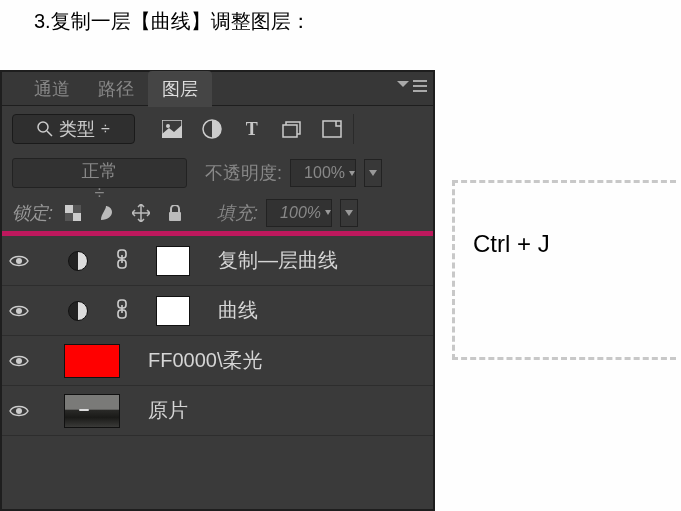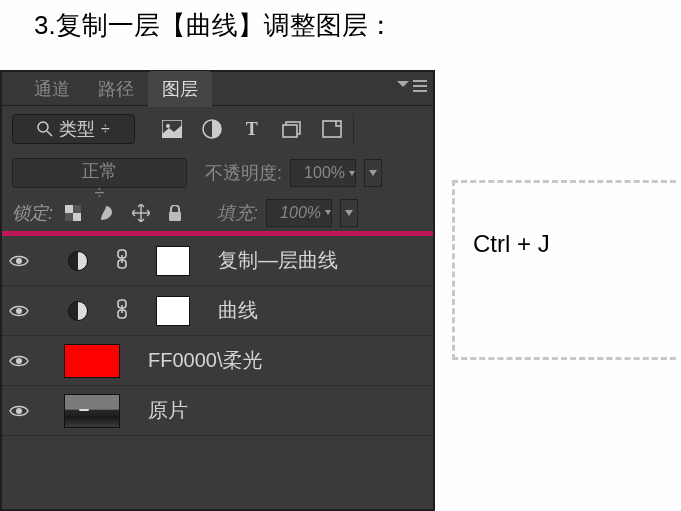--- a/index.html
+++ b/index.html
@@ -7,21 +7,21 @@
     width: 681px;
     height: 511px;
     background: #fefefe;
     font-family: "Microsoft YaHei", "SimSun", sans-serif;
     position: relative;
   }
   .step-title {
     position: absolute;
     top: 8px;
     left: 34px;
-    font-size: 26px;
+    font-size: 20px;
     color: #000;
     font-weight: 500;
   }
   .panel {
     position: absolute;
     top: 70px;
     left: 0;
     width: 435px;
     height: 441px;
     background: #3a3a3a;

